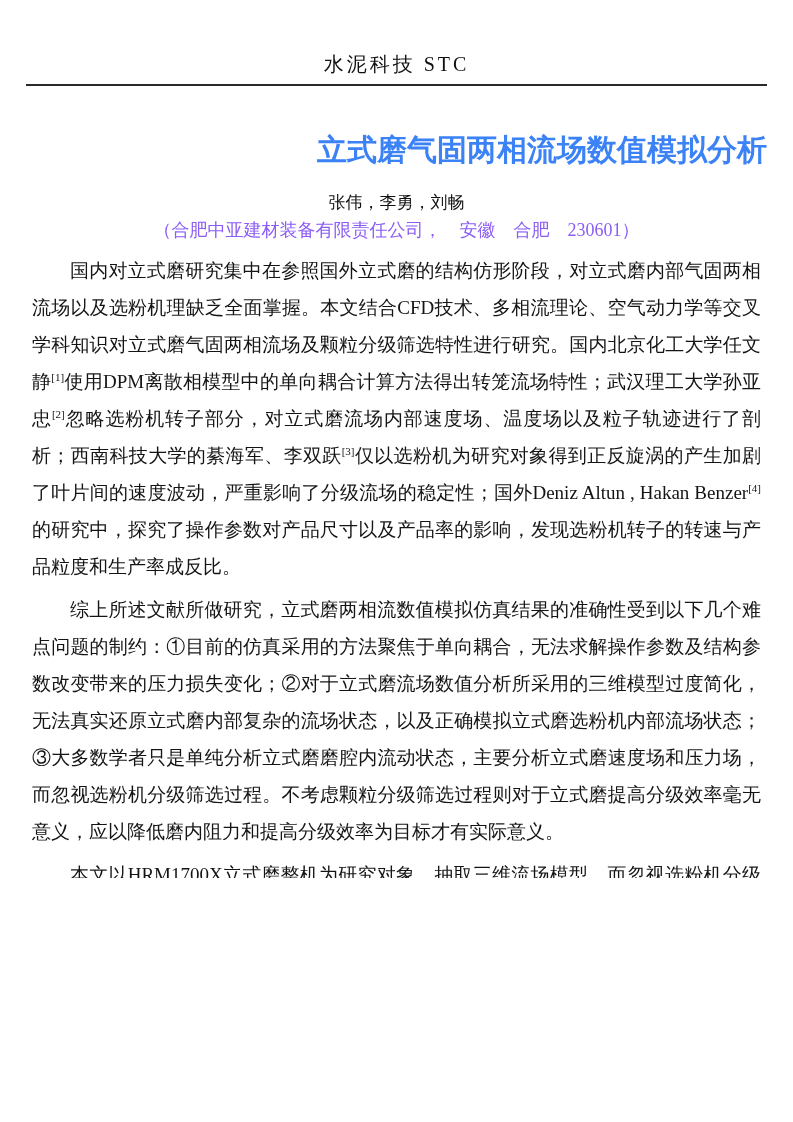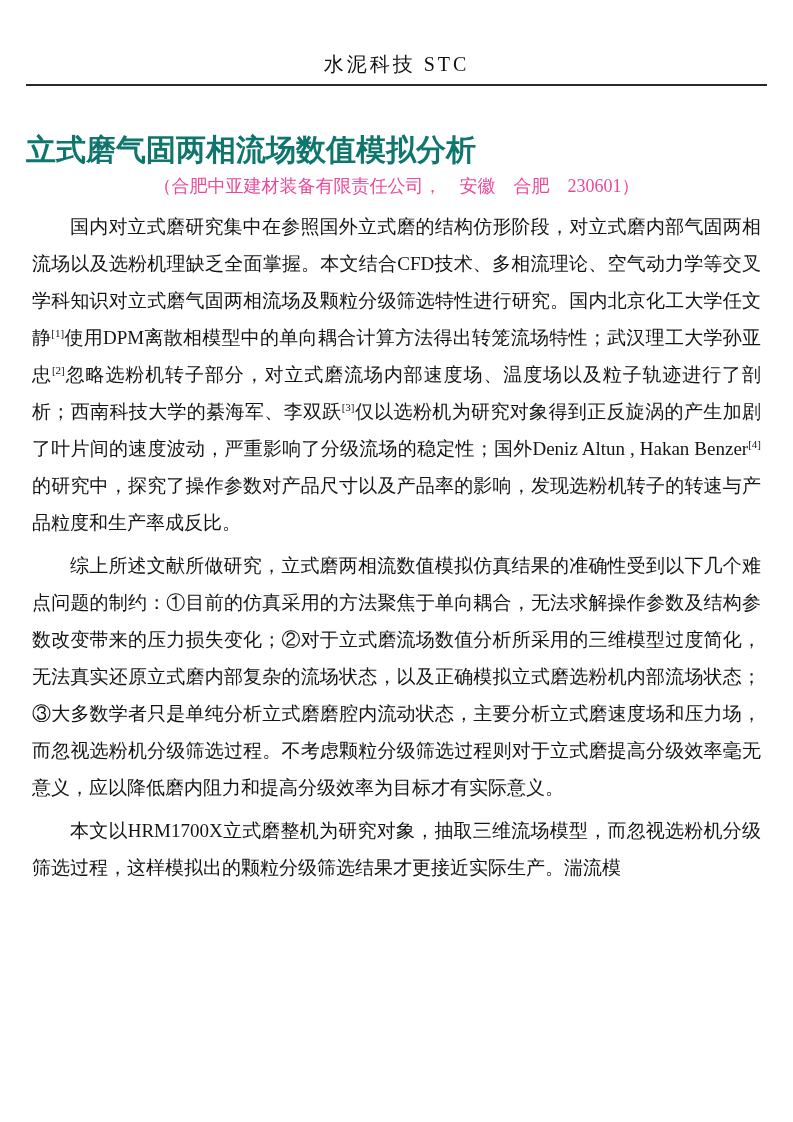--- a/index.html
+++ b/index.html
@@ -29,41 +29,41 @@
     color: #111;
   }
   .header-rule {
     margin-top: 6px;
     height: 0;
     border: none;
     border-top: 2px solid #2a2a2a;
   }
   .paper-title {
     margin: 42px 0 0 0;
-    text-align: left;
+    text-align: right;
     font-family: "Liberation Sans", "DejaVu Sans", sans-serif;
     font-weight: 700;
     font-size: 30px;
     line-height: 43px;
-    color: #0f766e;
+    color: #3b82f6;
   }
   .paper-title span { display: block; }
   .authors {
     margin-top: 20px;
     text-align: center;
     font-size: 17px;
     line-height: 24px;
     color: #111;
   }
   .affiliation {
     margin-top: 2px;
     text-align: center;
     font-size: 18px;
     line-height: 26px;
-    color: #ec4899;
+    color: #8b5cf6;
   }
   .section-heading {
     margin: 20px 0 0 0;
     font-family: "Liberation Sans", "DejaVu Sans", sans-serif;
     font-weight: 700;
     font-size: 19px;
     line-height: 26px;
     color: #000;
   }
   .section-heading .sec-num { margin-right: 16px; }
@@ -119,20 +119,21 @@
 <div class="page">
 
   <div class="journal-header">水泥科技 STC</div>
 
   <hr class="header-rule">
 
   <h1 class="paper-title">
     <span>立式磨气固两相流场数值模拟分析</span>
   </h1>
 
+  <div class="authors">张伟，李勇，刘畅</div>
 
   <div class="affiliation">（合肥中亚建材装备有限责任公司，　安徽　合肥　230601）</div>
 
 
   <div class="body-text">
       <p class="body-para">国内对立式磨研究集中在参照国外立式磨的结构仿形阶段，对立式磨内部气固两相流场以及选粉机理缺乏全面掌握。本文结合CFD技术、多相流理论、空气动力学等交叉学科知识对立式磨气固两相流场及颗粒分级筛选特性进行研究。国内北京化工大学任文静<sup>[1]</sup>使用DPM离散相模型中的单向耦合计算方法得出转笼流场特性；武汉理工大学孙亚忠<sup>[2]</sup>忽略选粉机转子部分，对立式磨流场内部速度场、温度场以及粒子轨迹进行了剖析；西南科技大学的綦海军、李双跃<sup>[3]</sup>仅以选粉机为研究对象得到正反旋涡的产生加剧了叶片间的速度波动，严重影响了分级流场的稳定性；国外Deniz Altun , Hakan Benzer<sup>[4]</sup>的研究中，探究了操作参数对产品尺寸以及产品率的影响，发现选粉机转子的转速与产品粒度和生产率成反比。</p>
       <p class="body-para">综上所述文献所做研究，立式磨两相流数值模拟仿真结果的准确性受到以下几个难点问题的制约：①目前的仿真采用的方法聚焦于单向耦合，无法求解操作参数及结构参数改变带来的压力损失变化；②对于立式磨流场数值分析所采用的三维模型过度简化，无法真实还原立式磨内部复杂的流场状态，以及正确模拟立式磨选粉机内部流场状态；③大多数学者只是单纯分析立式磨磨腔内流动状态，主要分析立式磨速度场和压力场，而忽视选粉机分级筛选过程。不考虑颗粒分级筛选过程则对于立式磨提高分级效率毫无意义，应以降低磨内阻力和提高分级效率为目标才有实际意义。</p>
       <p class="body-para">本文以HRM1700X立式磨整机为研究对象，抽取三维流场模型，而忽视选粉机分级筛选过程，这样模拟出的颗粒分级筛选结果才更接近实际生产。湍流模</p>
     </div>
 

